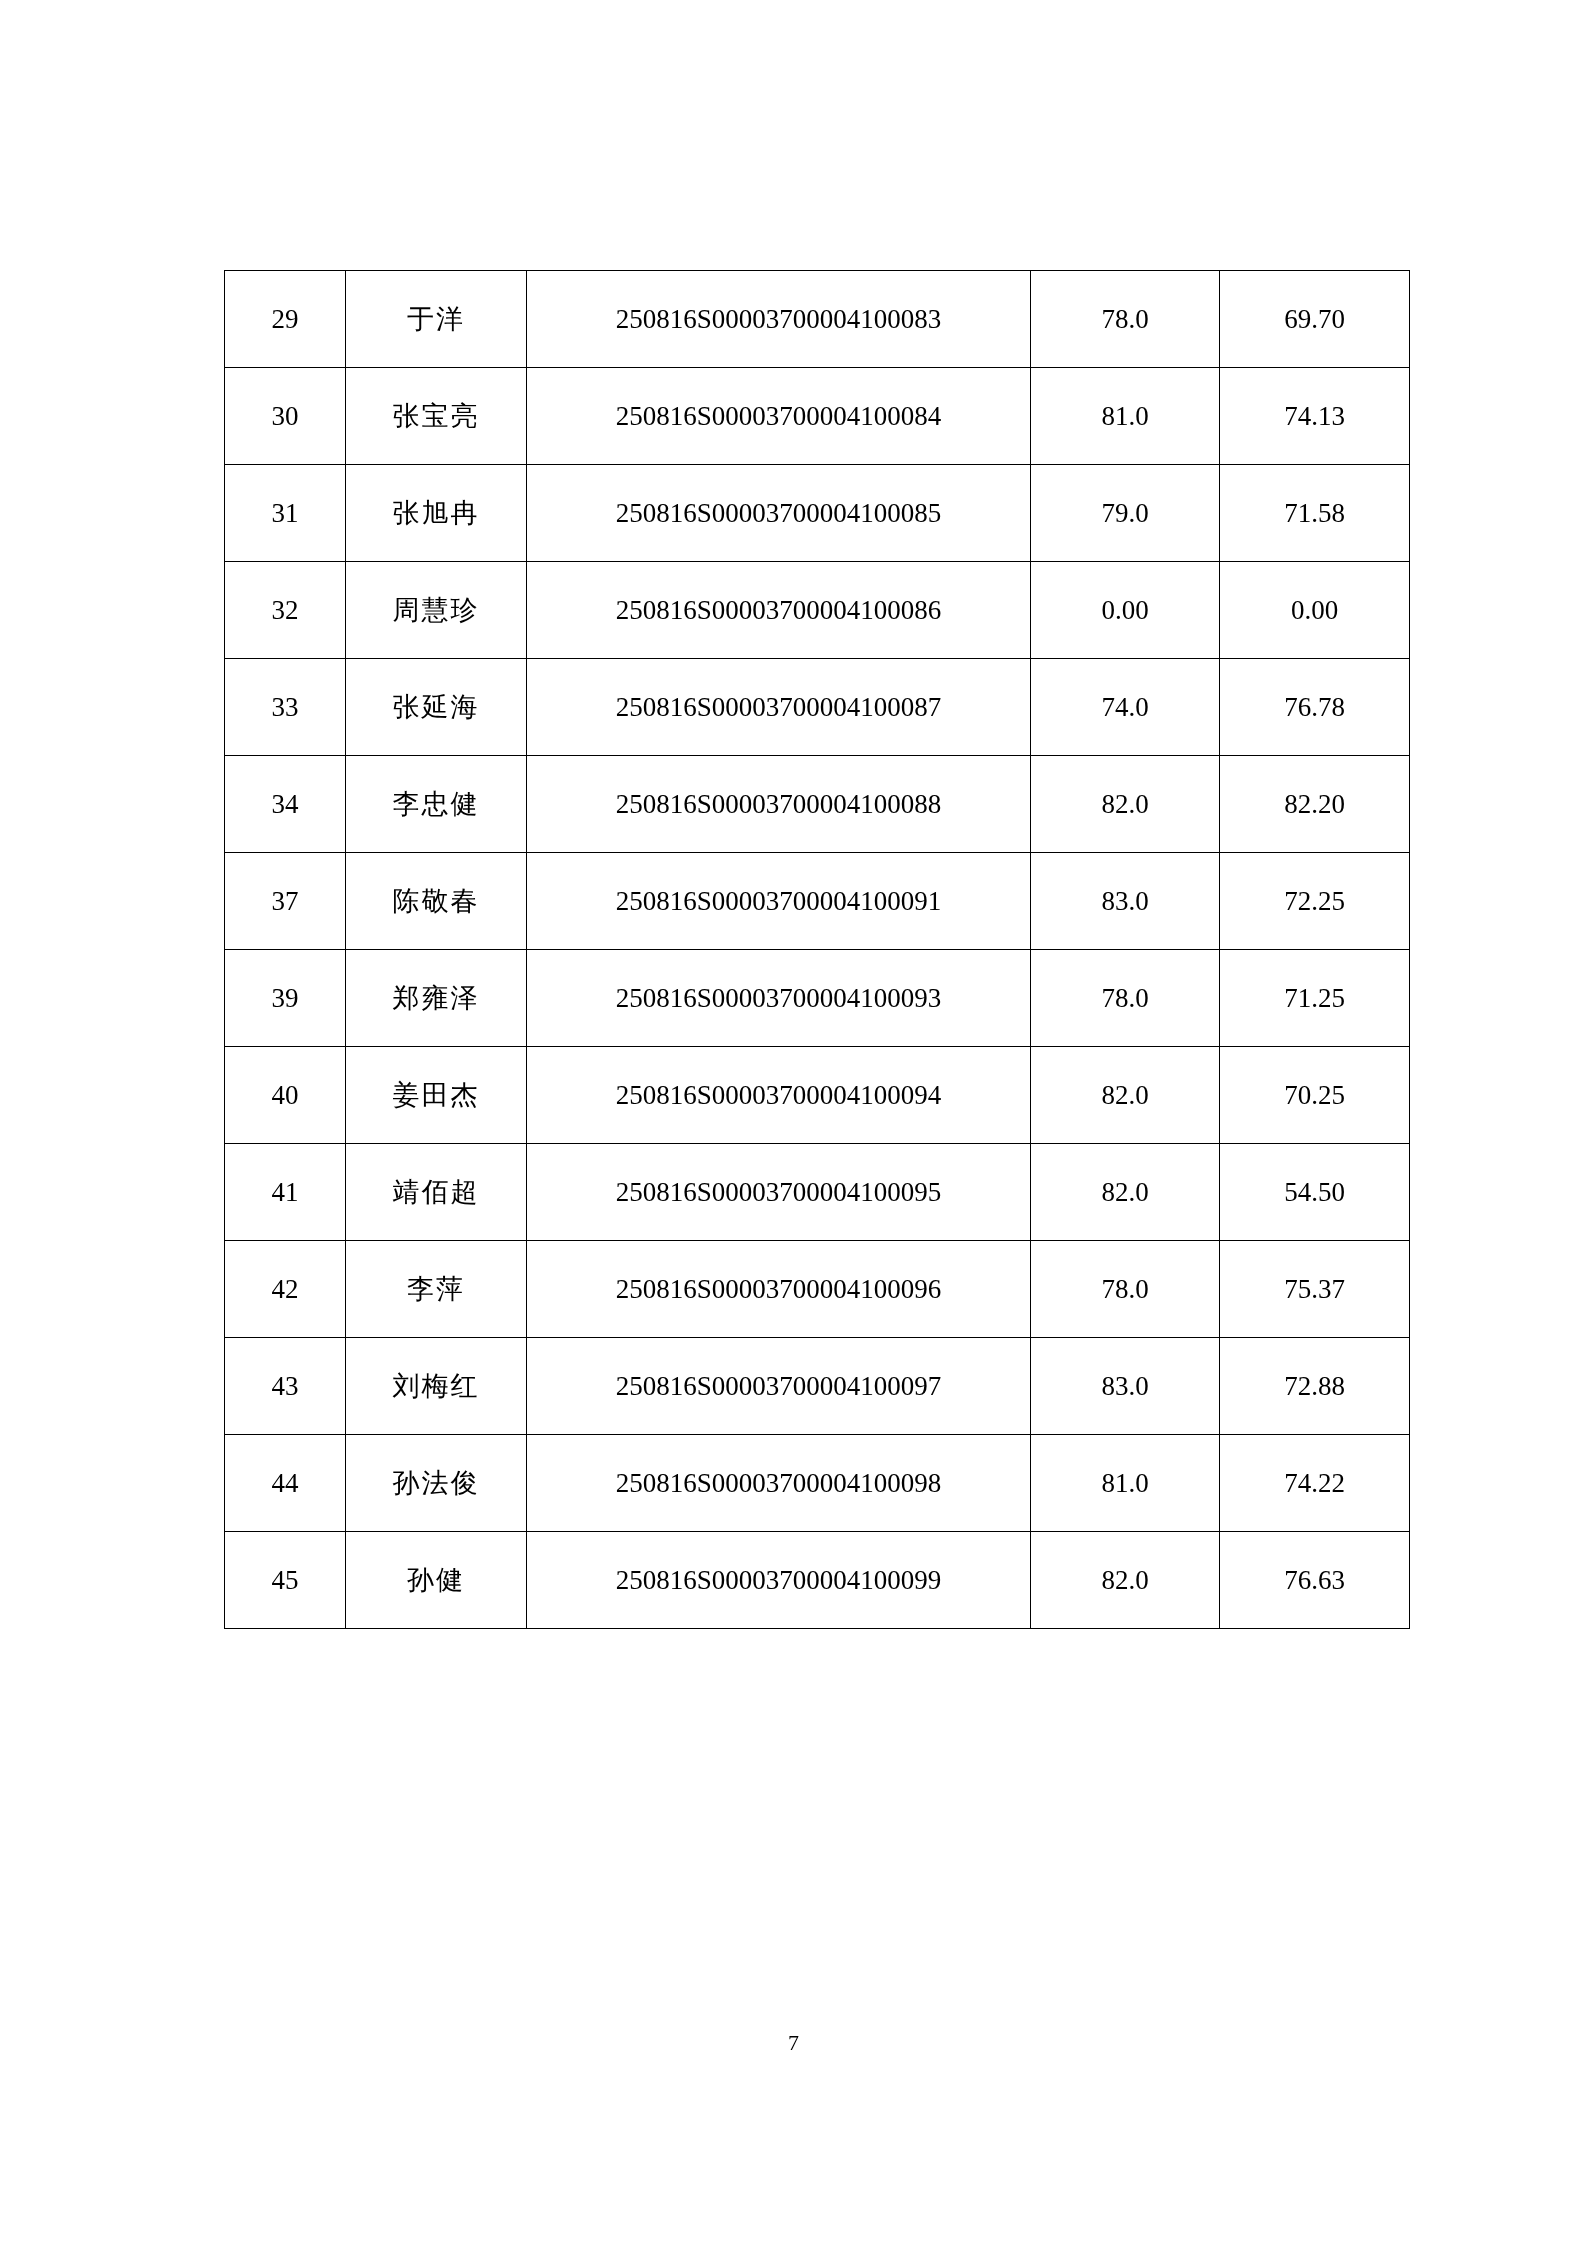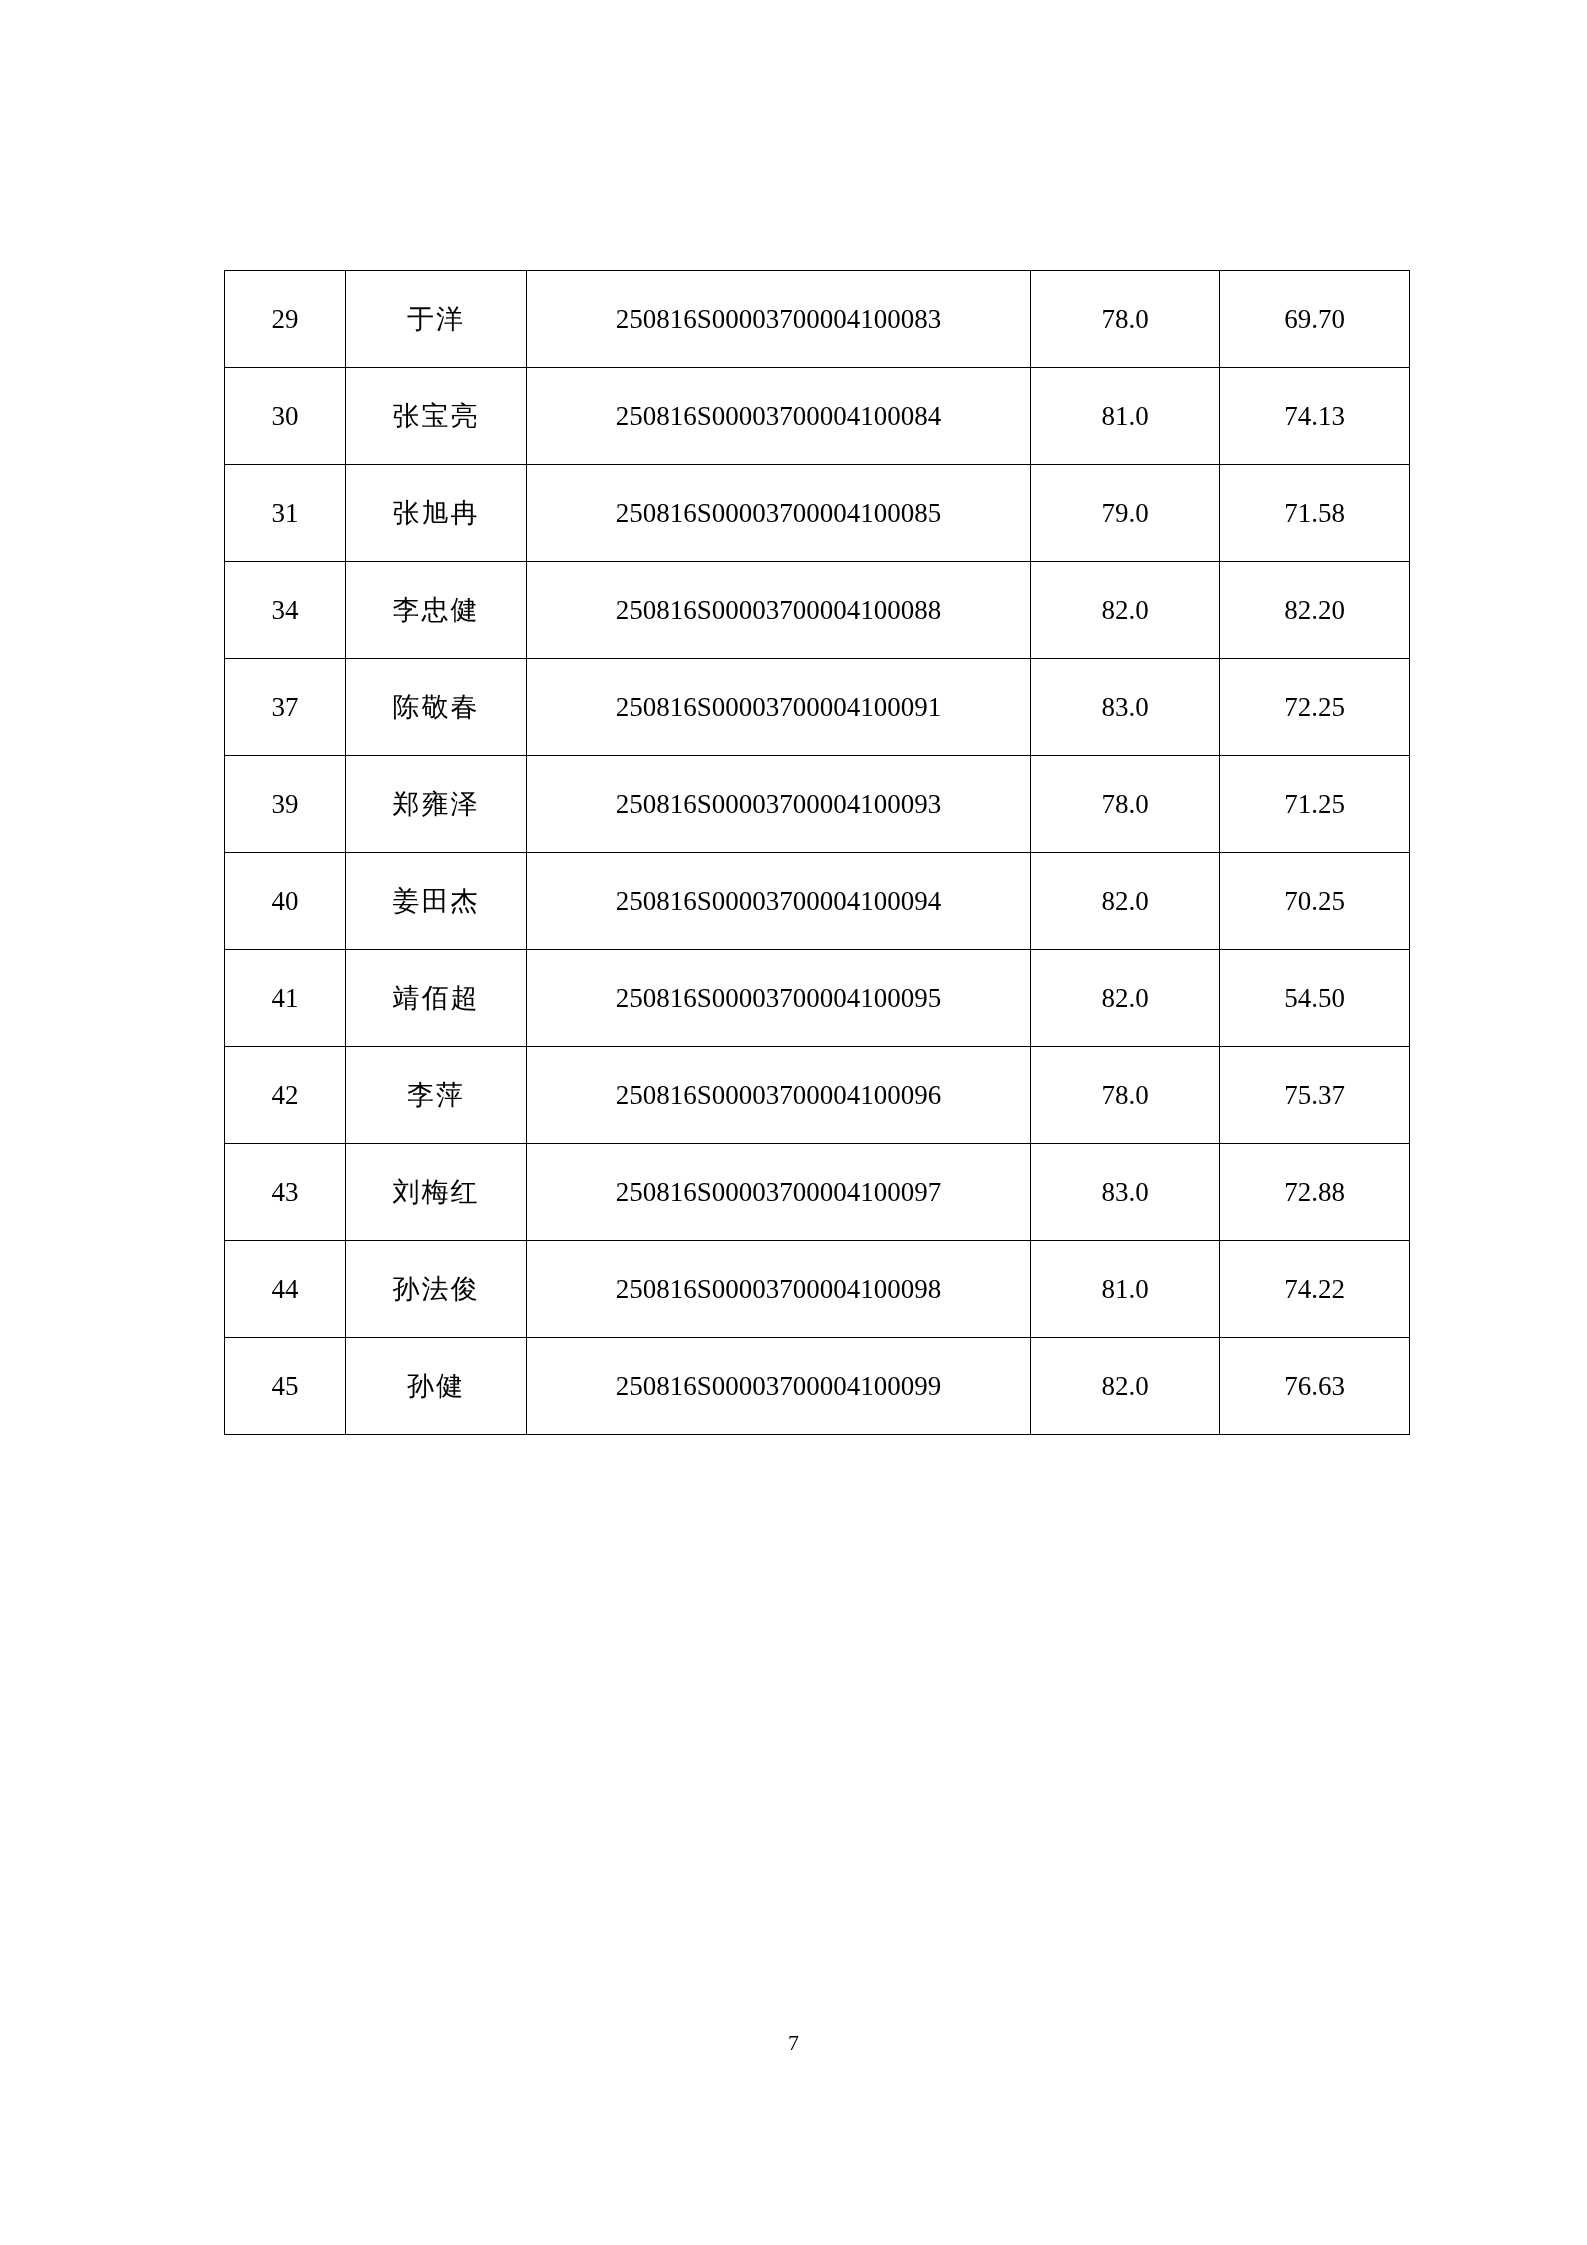--- a/index.html
+++ b/index.html
@@ -81,20 +81,34 @@
             <td class="col-score2">74.13</td>
           </tr>
           <tr>
             <td class="col-index">31</td>
             <td class="col-name">张旭冉</td>
             <td class="col-id">250816S00003700004100085</td>
             <td class="col-score1">79.0</td>
             <td class="col-score2">71.58</td>
           </tr>
           <tr>
+            <td class="col-index">32</td>
+            <td class="col-name">周慧珍</td>
+            <td class="col-id">250816S00003700004100086</td>
+            <td class="col-score1">0.00</td>
+            <td class="col-score2">0.00</td>
+          </tr>
+          <tr>
+            <td class="col-index">33</td>
+            <td class="col-name">张延海</td>
+            <td class="col-id">250816S00003700004100087</td>
+            <td class="col-score1">74.0</td>
+            <td class="col-score2">76.78</td>
+          </tr>
+          <tr>
             <td class="col-index">34</td>
             <td class="col-name">李忠健</td>
             <td class="col-id">250816S00003700004100088</td>
             <td class="col-score1">82.0</td>
             <td class="col-score2">82.20</td>
           </tr>
           <tr>
             <td class="col-index">37</td>
             <td class="col-name">陈敬春</td>
             <td class="col-id">250816S00003700004100091</td>

